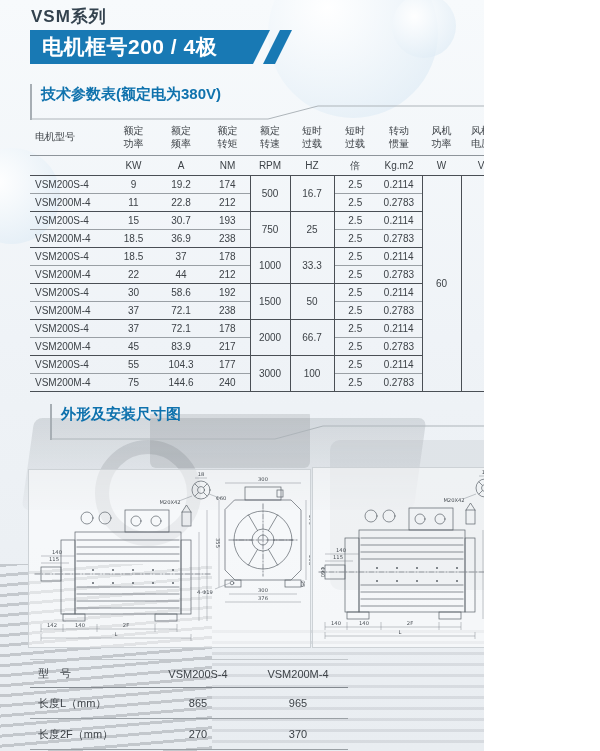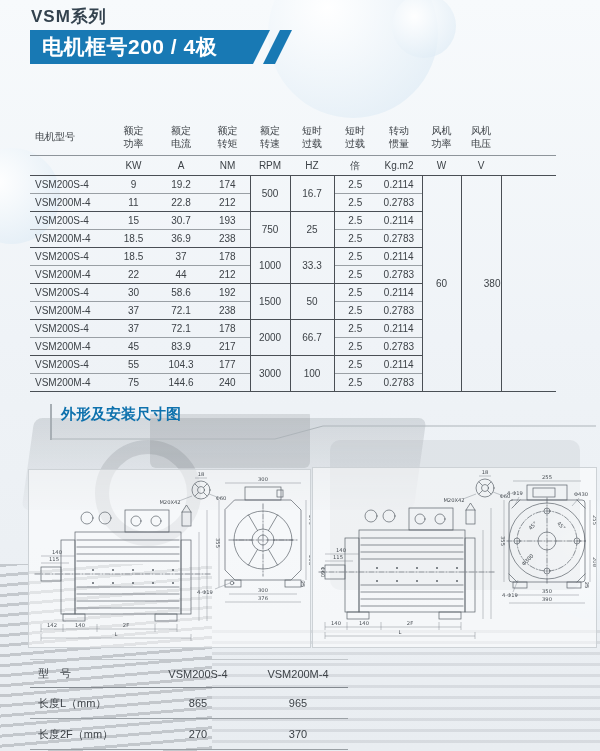--- a/index.html
+++ b/index.html
@@ -1,17 +1,17 @@
 <!DOCTYPE html>
 <html><head>
 <meta charset="utf-8">
 <style>
   html,body{margin:0;padding:0;}
   body{font-family:"Liberation Sans","DejaVu Sans",sans-serif;}
-  .page{position:relative;width:600px;height:751px;overflow:hidden;
+  .page{position:relative;width:484px;height:751px;overflow:hidden;
         background:linear-gradient(180deg,#f7fafc 0%,#eff3f7 45%,#e9edf1 100%);}
 
   
   .bubble{position:absolute;border-radius:50%;
           background:radial-gradient(circle at 35% 35%,rgba(255,255,255,.95),rgba(205,225,240,.55));}
   .b1{left:268px;top:-52px;width:170px;height:170px;}
   .b2{left:392px;top:-6px;width:64px;height:64px;}
   .b3{left:-36px;top:148px;width:96px;height:96px;}
   .b4{left:536px;top:500px;width:120px;height:120px;opacity:.5;}
 
@@ -98,40 +98,46 @@
   </div>
 
   <div class="series-title">VSM系列</div>
   <div class="banner">
     <div class="banner-main">电机框号200 / 4极</div>
     <svg class="banner-stripe" width="40" height="34">
       <polygon points="24,0 36,0 19,34 7,34" fill="#1879b4"></polygon>
     </svg>
   </div>
 
+  <div class="sec sec1">
+    <div class="sec-text">技术参数表(额定电为380V)</div>
+    <svg class="sec-line" width="548" height="16">
+      <path d="M1 15 H238 L288 2 H546" stroke="#aeb5ba" stroke-width="1" fill="none"></path>
+    </svg>
+  </div>
 
   <table class="specs">
     <colgroup>
       <col style="width:80px">
         <col style="width:47px">
         <col style="width:48px">
         <col style="width:45px">
       <col style="width:40px">
         <col style="width:44px">
         <col style="width:42px">
         <col style="width:46px">
       <col style="width:39px">
         <col style="width:40px">
         <col style="width:55px">
     </colgroup>
     <thead>
       <tr class="h1">
         <th class="model">电机型号</th>
         <th><span class="wrap2">额定功率</span></th>
-        <th><span class="wrap2">额定电流</span></th>
+        <th><span class="wrap2">额定频率</span></th>
         <th><span class="wrap2">额定转矩</span></th>
         <th><span class="wrap2">额定转速</span></th>
         <th><span class="wrap2">短时过载</span></th>
         <th><span class="wrap2">短时过载</span></th>
         <th><span class="wrap2">转动惯量</span></th>
         <th><span class="wrap2">风机功率</span></th>
         <th><span class="wrap2">风机电压</span></th>
         <th></th>
       </tr>
       <tr class="h2">

